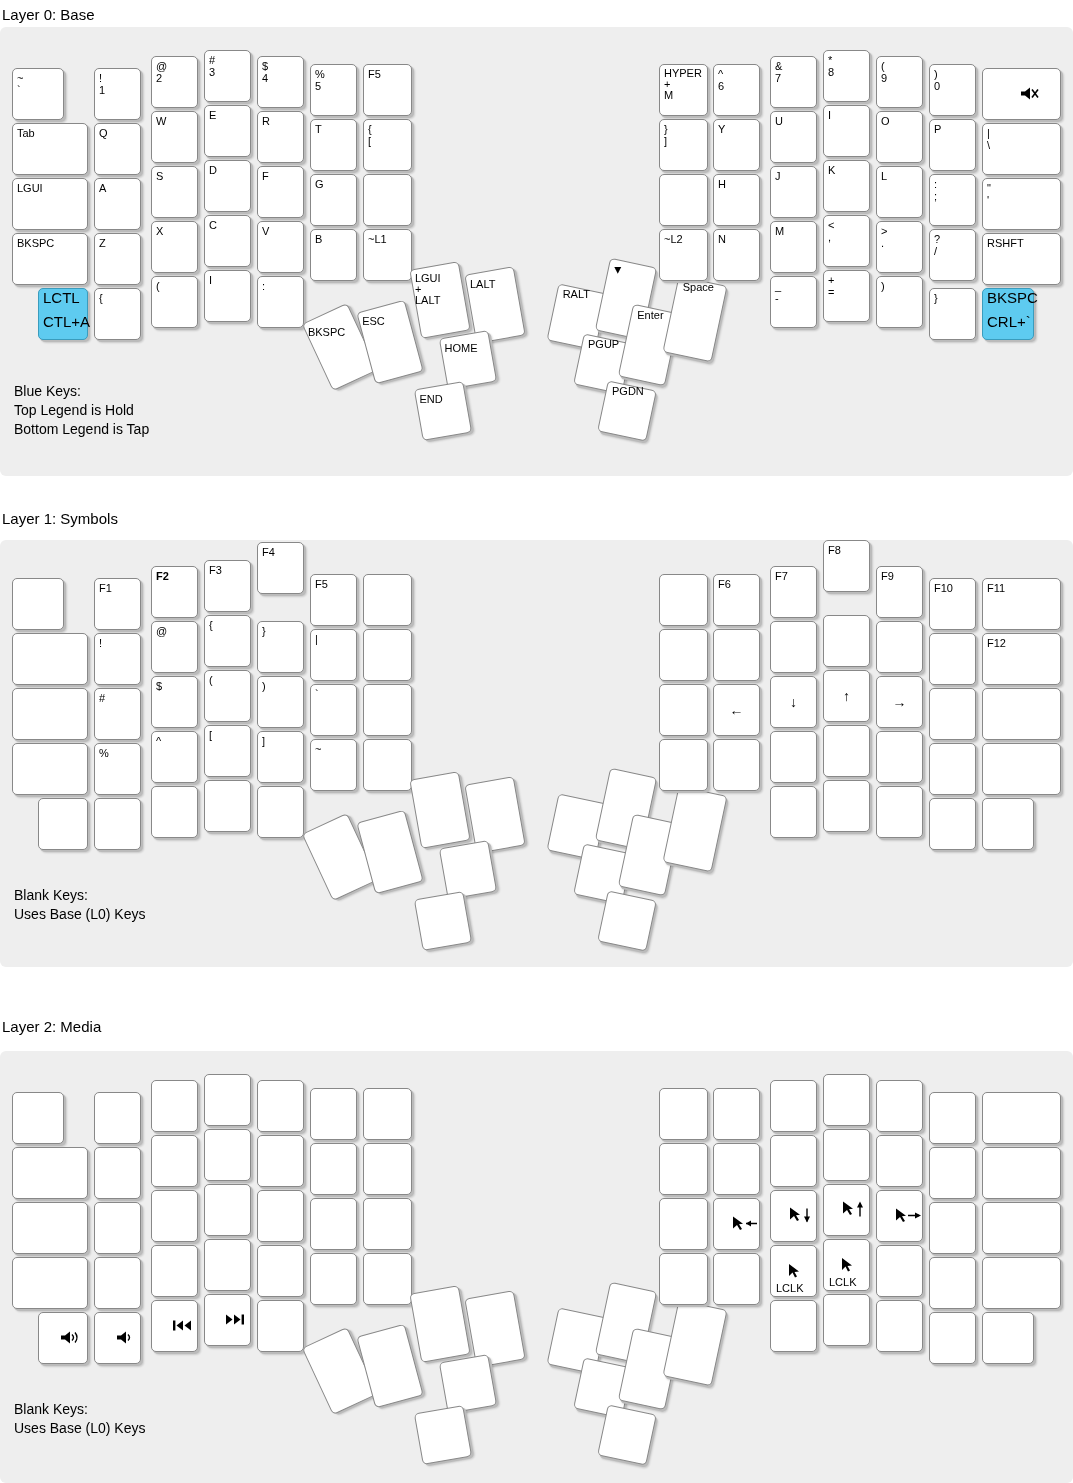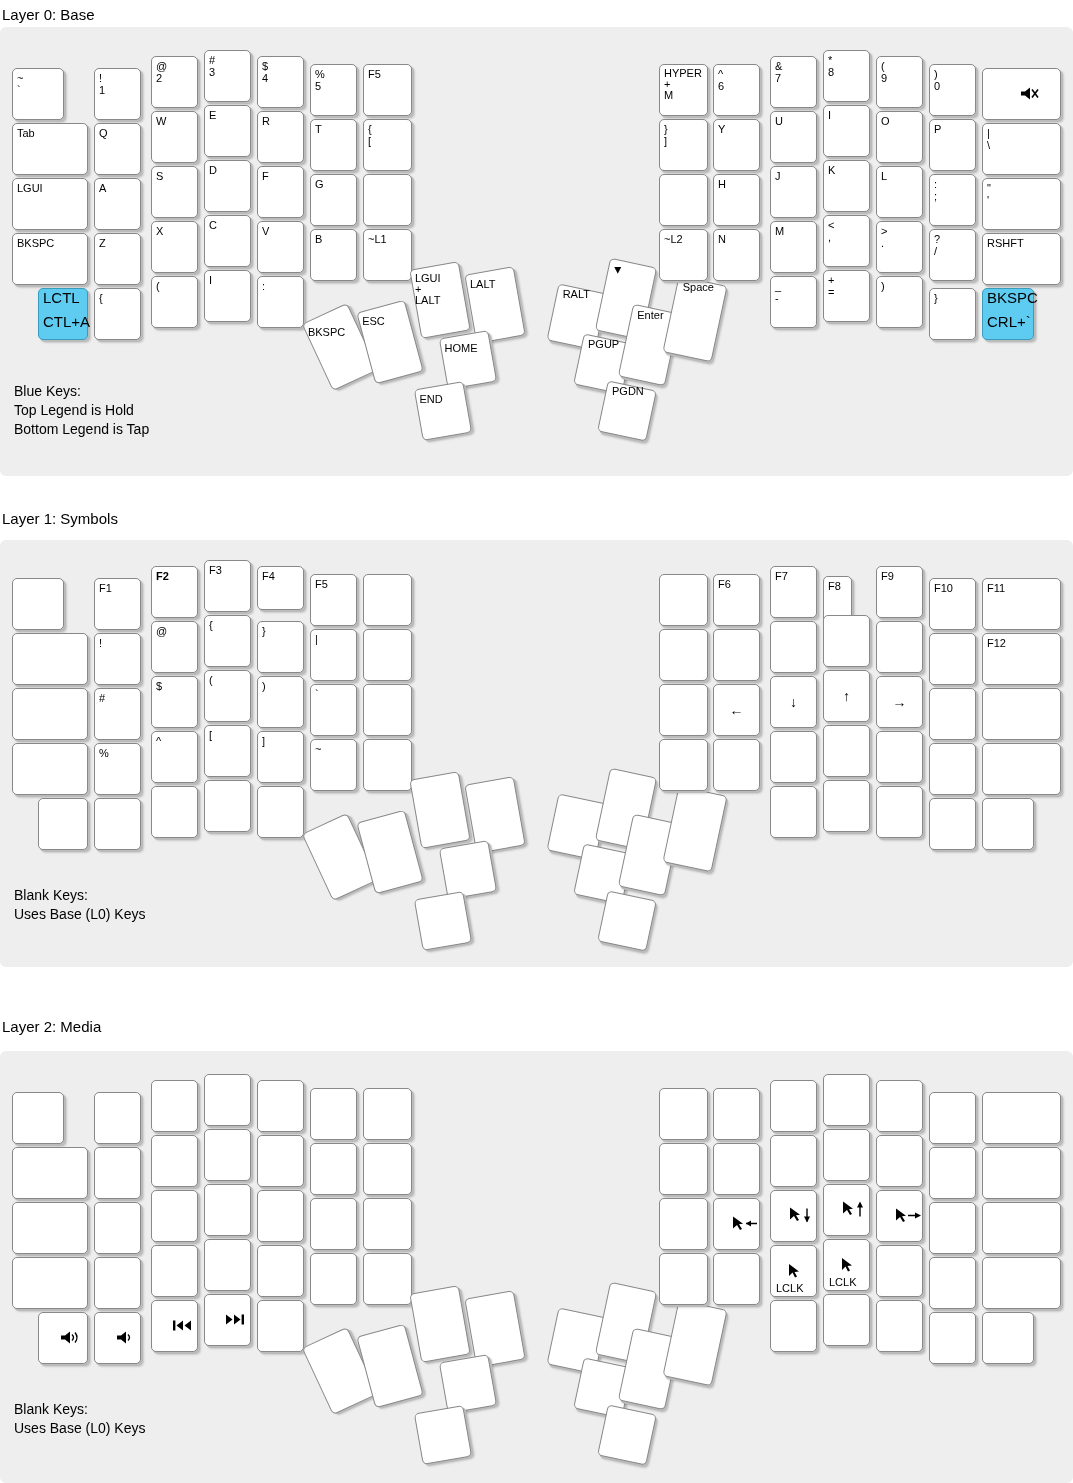--- a/index.html
+++ b/index.html
@@ -312,21 +312,21 @@
 <div class="key" style="left:12px;top:578px;width:52px;height:52px;"></div>
 <div class="key" style="left:94px;top:578px;width:47px;height:52px;">
     <span class="lg tl">F1</span>
   </div>
 <div class="key" style="left:151px;top:566px;width:47px;height:52px;font-weight:bold;">
     <span class="lg tl">F2</span>
   </div>
 <div class="key" style="left:204px;top:560px;width:47px;height:52px;">
     <span class="lg tl">F3</span>
   </div>
-<div class="key" style="left:257px;top:566px;width:47px;height:44px;">
+<div class="key" style="left:257px;top:542px;width:47px;height:52px;">
     <span class="lg tl">F4</span>
   </div>
 <div class="key" style="left:310px;top:574px;width:47px;height:52px;">
     <span class="lg tl">F5</span>
   </div>
 <div class="key" style="left:363px;top:574px;width:49px;height:52px;"></div>
 
 <div class="key" style="left:12px;top:633px;width:76px;height:52px;"></div>
 <div class="key" style="left:94px;top:633px;width:47px;height:52px;">
     <span class="lg tl">!</span>
@@ -401,21 +401,21 @@
 <div class="key thumb" style="left:670px;top:790px;width:50px;height:78px;transform:rotate(12deg);"></div>
 <div class="key thumb" style="left:602px;top:895px;width:50px;height:52px;transform:rotate(12deg);"></div>
 
 <div class="key" style="left:659px;top:574px;width:49px;height:52px;"></div>
 <div class="key" style="left:713px;top:574px;width:47px;height:52px;">
     <span class="lg tl">F6</span>
   </div>
 <div class="key" style="left:770px;top:566px;width:47px;height:52px;">
     <span class="lg tl">F7</span>
   </div>
-<div class="key" style="left:823px;top:576px;width:29px;height:52px;">
+<div class="key" style="left:823px;top:540px;width:47px;height:52px;">
     <span class="lg tl">F8</span>
   </div>
 <div class="key" style="left:876px;top:566px;width:47px;height:52px;">
     <span class="lg tl">F9</span>
   </div>
 <div class="key" style="left:929px;top:578px;width:47px;height:52px;">
     <span class="lg tl">F10</span>
   </div>
 <div class="key" style="left:982px;top:578px;width:79px;height:52px;">
     <span class="lg tl">F11</span>

